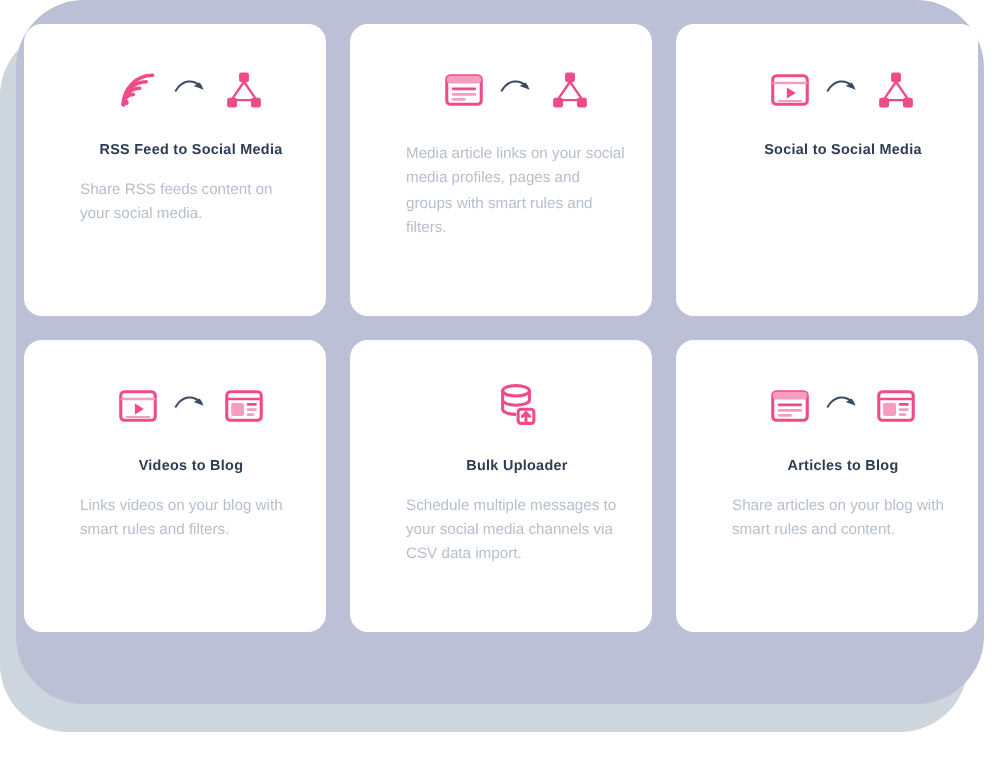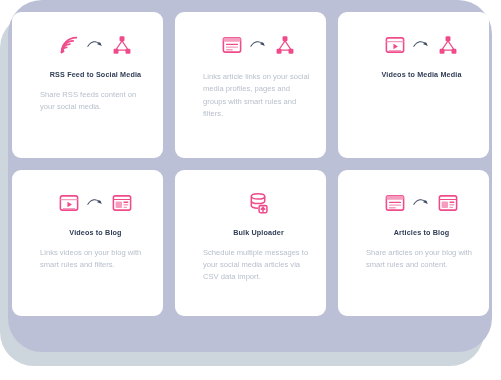--- a/index.html
+++ b/index.html
@@ -162,21 +162,21 @@
         </span>
         <span class="gi">
           <svg width="22" height="22" viewBox="0 0 24 24" fill="none">
             <path d="M12 7.5 L5.5 17 M12 7.5 L18.5 17 M6 17.5 L18 17.5" stroke="#ef4b8b" stroke-width="1.3"></path>
             <rect x="9.3" y="2.4" width="5.4" height="5.4" rx="1.3" fill="#ef4b8b"></rect>
             <rect x="2.8" y="16.2" width="5.4" height="5.4" rx="1.3" fill="#ef4b8b"></rect>
             <rect x="15.8" y="16.2" width="5.4" height="5.4" rx="1.3" fill="#ef4b8b"></rect>
           </svg>
         </span>
       </div>
-      <div class="card-desc">Links article links on your social media profiles, pages and groups with smart rules and filters.</div>
+      <div class="card-desc">Media article links on your social media profiles, pages and groups with smart rules and filters.</div>
     </div>
 
     <div class="card">
       <div class="icon-row">
         <span class="gi">
           <svg width="22" height="22" viewBox="0 0 24 24" fill="none">
             <rect x="2.6" y="4.2" width="18.8" height="15.6" rx="2" stroke="#ef4b8b" stroke-width="1.7"></rect>
             <path d="M2.6 8.2 H21.4" stroke="#f59cbf" stroke-width="1.4"></path>
             <path d="M10.3 10.6 L15.2 13.6 L10.3 16.6 Z" fill="#ef4b8b"></path>
             <rect x="5.2" y="17.4" width="13.6" height="1.2" rx="0.6" fill="#f59cbf"></rect>
@@ -190,21 +190,21 @@
         </span>
         <span class="gi">
           <svg width="22" height="22" viewBox="0 0 24 24" fill="none">
             <path d="M12 7.5 L5.5 17 M12 7.5 L18.5 17 M6 17.5 L18 17.5" stroke="#ef4b8b" stroke-width="1.3"></path>
             <rect x="9.3" y="2.4" width="5.4" height="5.4" rx="1.3" fill="#ef4b8b"></rect>
             <rect x="2.8" y="16.2" width="5.4" height="5.4" rx="1.3" fill="#ef4b8b"></rect>
             <rect x="15.8" y="16.2" width="5.4" height="5.4" rx="1.3" fill="#ef4b8b"></rect>
           </svg>
         </span>
       </div>
-      <div class="card-title">Videos to Media Media</div>
+      <div class="card-title">Social to Social Media</div>
     </div>
 
     <div class="card">
       <div class="icon-row">
         <span class="gi">
           <svg width="22" height="22" viewBox="0 0 24 24" fill="none">
             <rect x="2.6" y="4.2" width="18.8" height="15.6" rx="2" stroke="#ef4b8b" stroke-width="1.7"></rect>
             <path d="M2.6 8.2 H21.4" stroke="#f59cbf" stroke-width="1.4"></path>
             <path d="M10.3 10.6 L15.2 13.6 L10.3 16.6 Z" fill="#ef4b8b"></path>
             <rect x="5.2" y="17.4" width="13.6" height="1.2" rx="0.6" fill="#f59cbf"></rect>
@@ -237,21 +237,21 @@
           <svg width="23" height="23" viewBox="0 0 24 24" fill="none" stroke="#ef4b8b" stroke-width="1.6">
             <ellipse cx="11.5" cy="4.6" rx="7" ry="2.7"></ellipse>
             <path d="M4.5 4.6 V9.4 C4.5 10.9 7.6 12.1 11.5 12.1 C15.4 12.1 18.5 10.9 18.5 9.4 V4.6"></path>
             <path d="M4.5 9.6 V14.2 C4.5 15.7 7.6 16.9 11.5 16.9"></path>
             <rect x="12.6" y="14.2" width="8.2" height="7.4" rx="1.4" fill="#ffffff"></rect>
             <path d="M16.7 20.2 V16.2 M14.9 17.9 L16.7 16.0 L18.5 17.9" stroke-linecap="round"></path>
           </svg>
         </span>
       </div>
       <div class="card-title">Bulk Uploader</div>
-      <div class="card-desc">Schedule multiple messages to your social media articles via CSV data import.</div>
+      <div class="card-desc">Schedule multiple messages to your social media channels via CSV data import.</div>
     </div>
 
     <div class="card">
       <div class="icon-row">
         <span class="gi">
           <svg width="22" height="22" viewBox="0 0 24 24" fill="none">
             <rect x="2.6" y="4.2" width="18.8" height="15.6" rx="2" stroke="#ef4b8b" stroke-width="1.7"></rect>
             <rect x="2.6" y="4.2" width="18.8" height="4.3" rx="2" fill="#f59cbf"></rect>
             <rect x="5.4" y="10.6" width="13.2" height="1.5" rx="0.7" fill="#ef4b8b"></rect>
             <rect x="5.4" y="13.6" width="13.2" height="1.5" rx="0.7" fill="#f59cbf"></rect>

